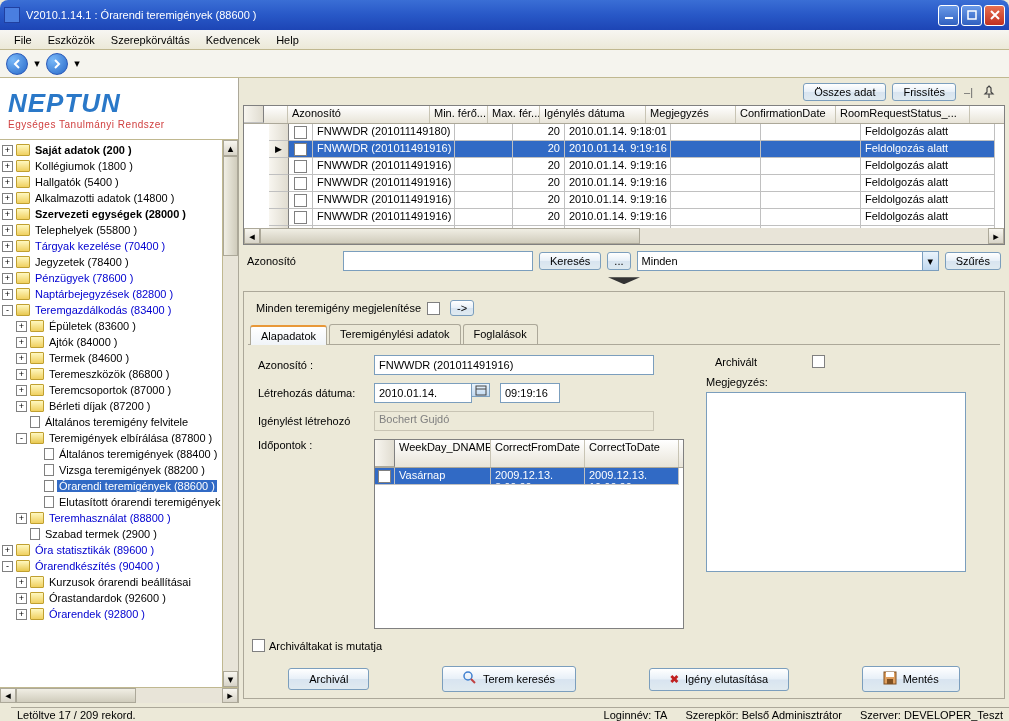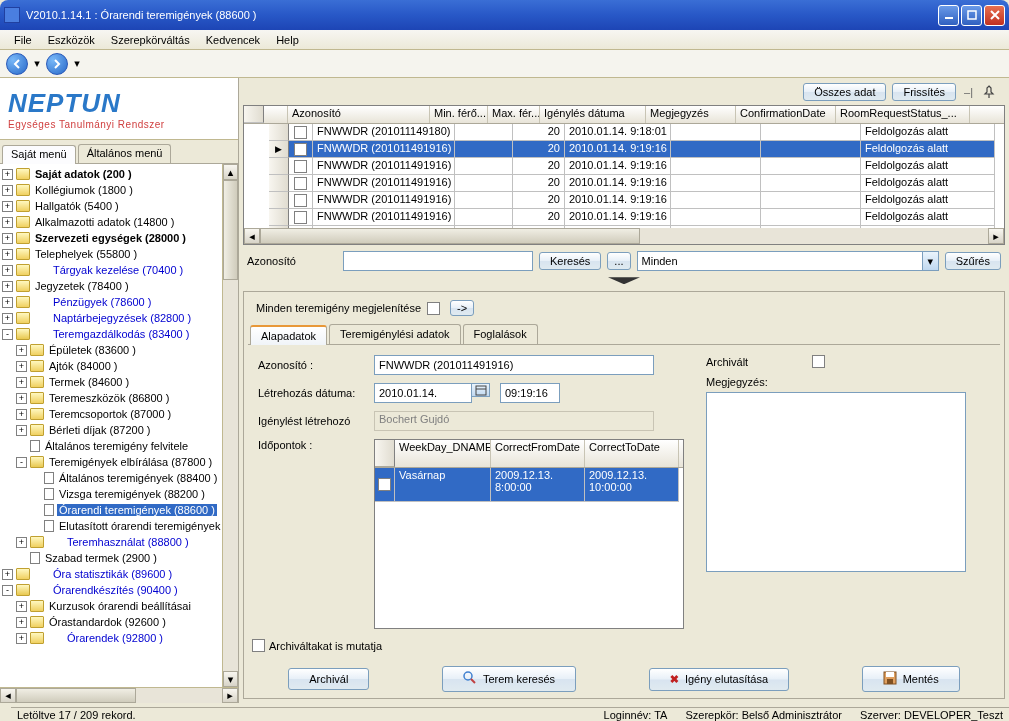--- a/index.html
+++ b/index.html
@@ -36,21 +36,21 @@
 .tree-row { display: flex; align-items: center; height: 16px; cursor: pointer; }
 .tree-row.selected .tree-label { background: #316ac5; color: white; }
 .tree-toggle { width: 11px; height: 11px; border: 1px solid #808080; display: flex; align-items: center; justify-content: center; font-size: 9px; line-height: 1; background: white; margin-right: 3px; cursor: pointer; flex-shrink:0; }
 .tree-spacer { width: 14px; flex-shrink:0; }
 .tree-icon { width: 14px; height: 12px; margin-right: 3px; flex-shrink:0; }
 .tree-icon.folder { background: linear-gradient(to bottom,#fff8c0,#f0d060); border: 1px solid #c0a030; border-radius: 1px; }
 .tree-icon.folder-open { background: linear-gradient(to bottom,#fff8c0,#e8c850); border: 1px solid #c0a030; border-radius: 1px; }
 .tree-icon.doc { background: white; border: 1px solid #808080; width:10px; height:12px; }
 .tree-label { padding: 0 2px; }
 .tree-label.bold { font-weight: bold; }
-.tree-label.link { color: #0000d0; margin-left: 18px; }
+.tree-label.link { color: #0000d0; }
 
 .hscroll { height: 16px; background: #e8e4d8; border-top: 1px solid #c0b890; display:flex; }
 .hscroll-btn { width:16px; border:1px solid #aca899; background:linear-gradient(#f8f6f0,#d8d4c8); display:flex;align-items:center;justify-content:center; }
 .hscroll-track { flex:1; position:relative; }
 .hscroll-thumb { position:absolute; left:0; top:0; bottom:0; width:120px; background:linear-gradient(#f0eee4,#d0ccbc); border:1px solid #aca899; }
 
 .right-pane { flex: 1; display: flex; flex-direction: column; padding: 0 4px 4px 4px; overflow:hidden; }
 .top-actions { height: 28px; display: flex; justify-content: flex-end; align-items: center; gap: 6px; padding: 0 8px; }
 .btn { border: 1px solid #7b9ebd; background: linear-gradient(to bottom,#fff,#e8f0f8 48%,#d8e4f0 52%,#e0eaf0); padding: 2px 10px; border-radius: 3px; cursor: pointer; }
 .btn.big { padding: 4px 20px; display:flex; align-items:center; gap:6px; }
@@ -92,21 +92,21 @@
 
 .detail-content { flex: 1; background: #ece9d8; padding: 10px; display: flex; gap: 18px; }
 .form-col { display: flex; flex-direction: column; gap: 8px; }
 .form-row { display: flex; align-items: center; gap: 6px; }
 .form-label { width: 110px; }
 .ro-field { background: #ece9d8; border:1px solid #c8c4b4; color:#808080; height:20px; padding:1px 4px; }
 
 .subgrid { border:1px solid #808080; background:white; width:310px; }
 .subgrid-head { display:flex; background:linear-gradient(#fff,#e8e4d8); border-bottom:1px solid #aca899; height:28px; }
 .subgrid-head-cell { border-right:1px solid #c8c4b4; padding:1px 4px; overflow:hidden; }
-.subgrid-row { display:flex; height:34px; }
+.subgrid-row { display:flex; height:17px; }
 .subgrid-row.sel .subgrid-cell { background:#316ac5; color:white; }
 .subgrid-cell { border-right:1px solid #c0c0c0; border-bottom:1px solid #c0c0c0; padding:1px 4px; overflow:hidden; background:white; }
 .subgrid-chk { width:20px; border-right:1px solid #c0c0c0; border-bottom:1px solid #c0c0c0; display:flex;align-items:center;justify-content:center; background:#316ac5; }
 .subgrid-body { height:160px; }
 
 .remarks { display:flex; flex-direction:column; gap:4px; }
 .textarea { border:1px solid #7b9ebd; background:white; width:260px; height:180px; }
 
 .bottom-buttons { display: flex; justify-content: space-around; padding: 6px 4px 2px 4px; align-items:center; }
 .bottom-checkbox { display:flex; align-items:center; gap:4px; margin-right:auto; margin-left:4px; margin-bottom:8px; }
@@ -168,24 +168,20 @@
     </div>
   <div class="nav-dd">▾</div>
 </div>
 
 <div class="workspace">
 
   <div class="left-pane">
     <div class="logo-box">
       <div class="logo-text">NEPTUN</div>
       <div class="logo-sub">Egységes Tanulmányi Rendszer</div>
-    </div>
-    <div class="tabstrip">
-      <div class="tab active">Saját menü</div>
-      <div class="tab">Általános menü</div>
     </div>
     <div class="tree-wrap">
       <div class="tree-container">
         <div class="tree" id="tree">
             <div class="tree-row">
               <div class="tree-toggle">+</div>
               <div class="tree-icon folder"></div>
               <span class="tree-label bold">Saját adatok (200  )</span>
             </div>
             <div class="tree-row">
@@ -571,21 +567,21 @@
                   <div class="subgrid-cell" style="width:94px;">2009.12.13. 8:00:00</div>
                   <div class="subgrid-cell" style="width:94px;">2009.12.13. 10:00:00</div>
                 </div>
               </div>
             </div>
           </div>
         </div>
 
         <div class="form-col">
           <div class="form-row">
-            <div style="width:60px;">Archivált</div>
+            <div style="width:60px;text-align:center;">Archivált</div>
             <div class="chk" style="margin-left:40px;"></div>
           </div>
           <div class="remarks">
             <div>Megjegyzés:</div>
             <div class="textarea"></div>
           </div>
         </div>
       </div>
 
       <div class="bottom-checkbox">

